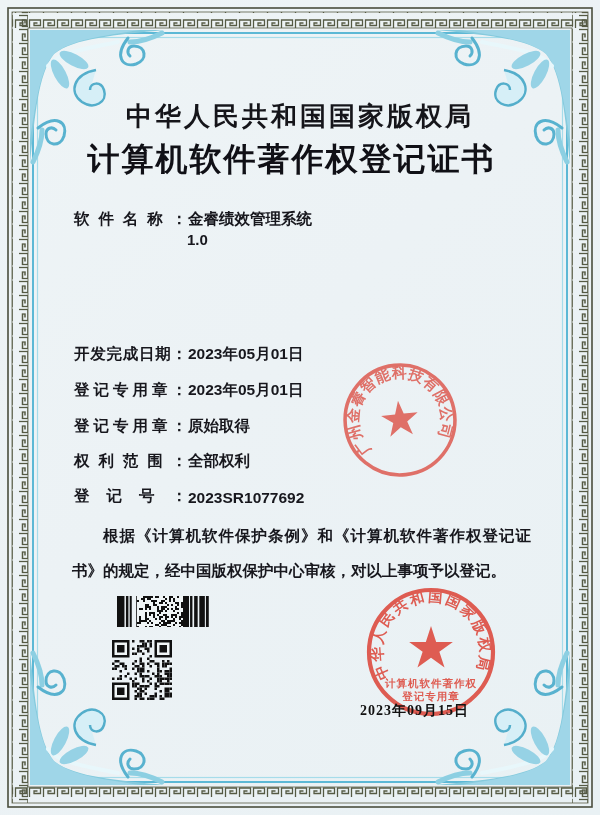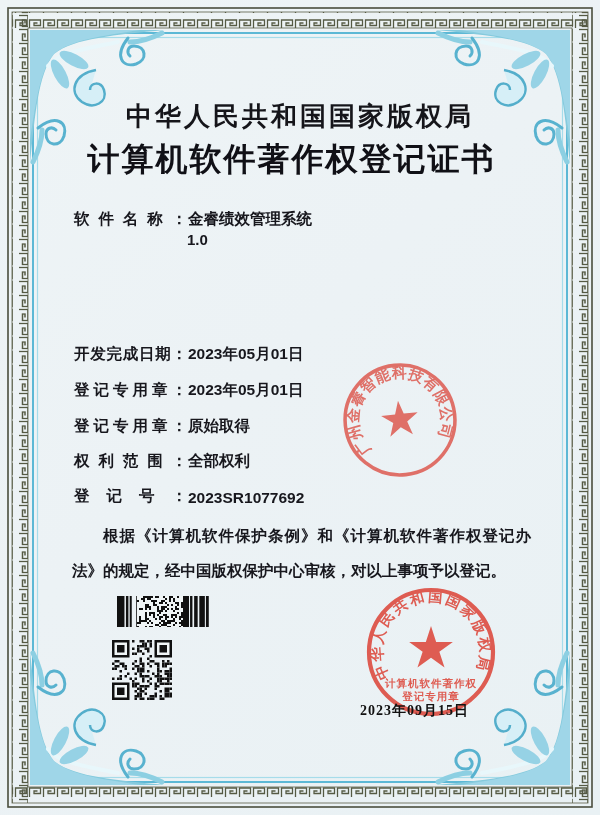--- a/index.html
+++ b/index.html
@@ -107,21 +107,21 @@
   <div class="row" style="top:451px">
     <span class="flabel">权利范围：</span>
     <span class="fval">全部权利</span>
   </div>
 
   <div class="row" style="top:486px">
     <span class="flabel">登记号：</span>
     <span class="fval">2023SR1077692</span>
   </div>
 
-  <div class="abs statement">根据《计算机软件保护条例》和《计算机软件著作权登记办法》的规定，经中国版权保护中心审核，对以上事项予以登记。</div>
+  <div class="abs statement">根据《计算机软件保护条例》和《计算机软件著作权登记证书》的规定，经中国版权保护中心审核，对以上事项予以登记。</div>
 
   <svg id="barcode" class="abs" style="left:117px;top:596px" width="92" height="31" xmlns="http://www.w3.org/2000/svg">
       <rect x="0" y="0" width="3.2478330302983522" height="31" fill="#111"></rect>
       <rect x="5.645890441723168" y="0" width="1.8110433761030436" height="31" fill="#111"></rect>
       <rect x="8.936784189660102" y="0" width="2.459644179791212" height="31" fill="#111"></rect>
       <rect x="12.708325097337365" y="0" width="2.0368050914257765" height="31" fill="#111"></rect>
       <rect x="19.216964562423527" y="0" width="2.0694790510460734" height="31" fill="#111"></rect>
       <rect x="24.242335822433233" y="0" width="6.5111183822155" height="31" fill="#111"></rect>
       <rect x="34.3280837489292" y="0" width="4.1638048524037" height="31" fill="#111"></rect>
       <rect x="41.015635991469026" y="0" width="6.651762831956148" height="31" fill="#111"></rect>

